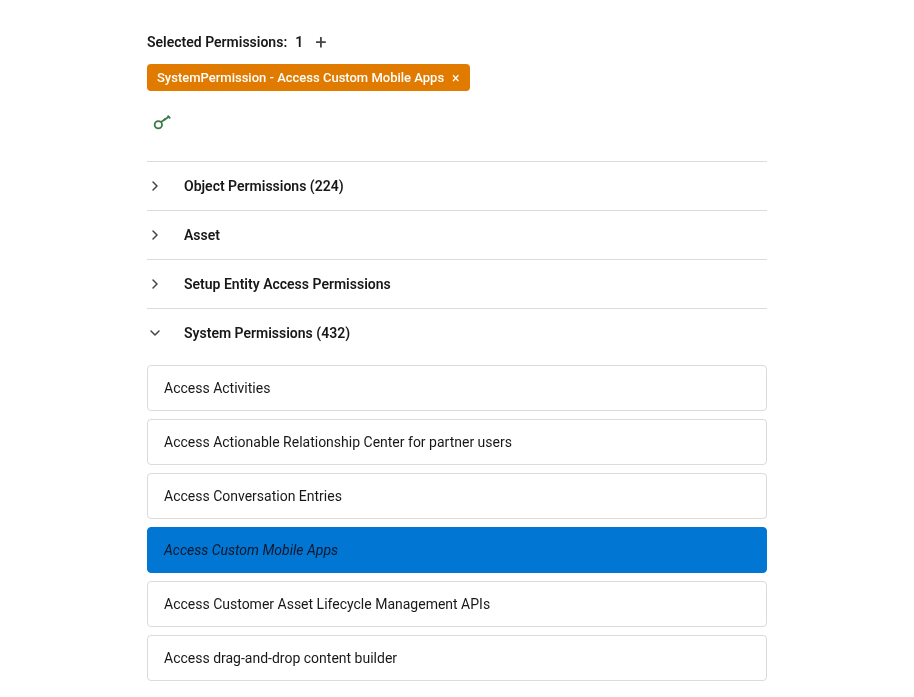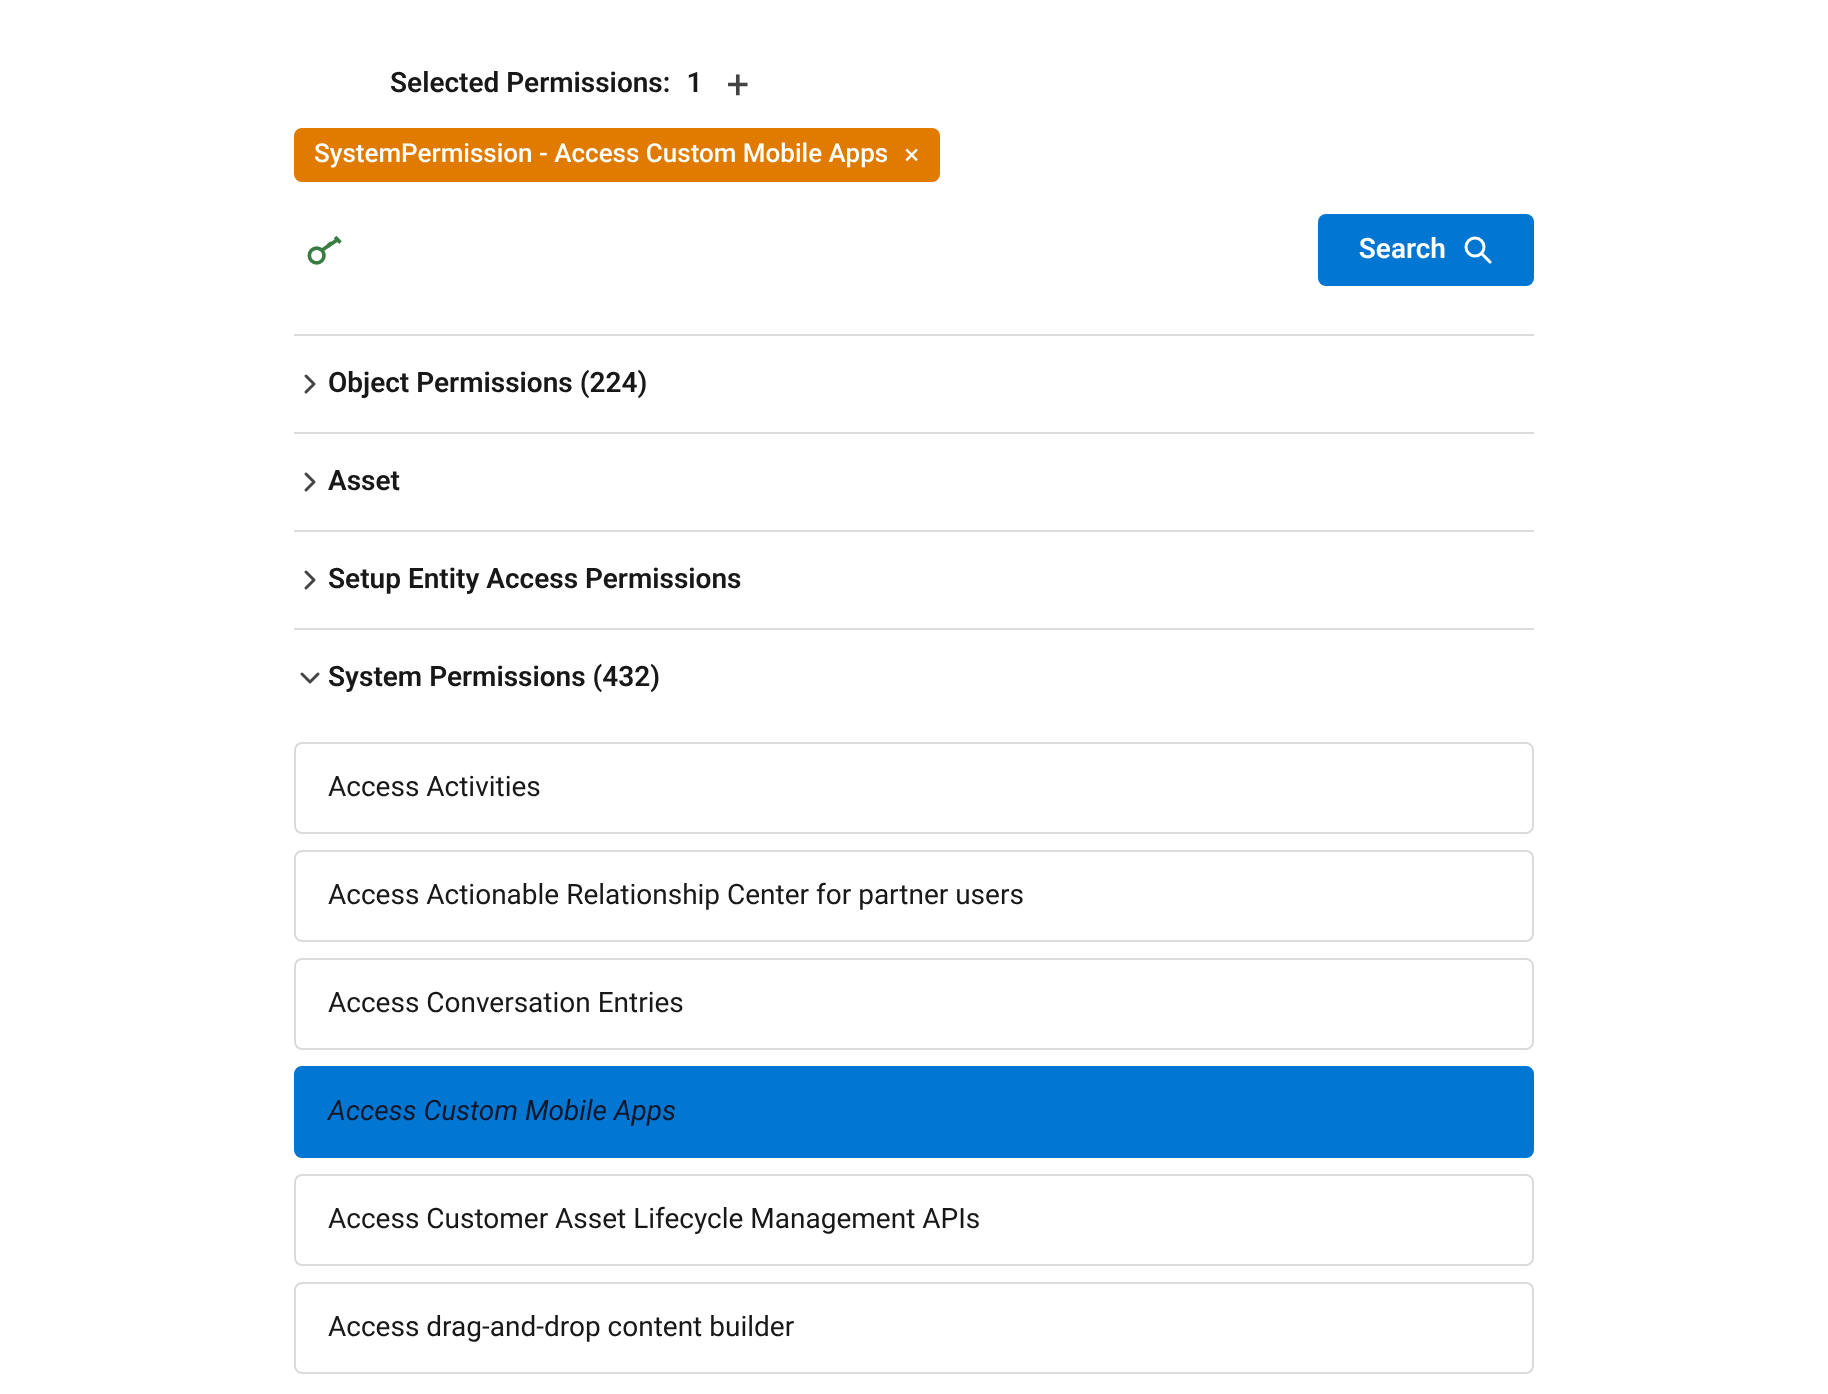--- a/index.html
+++ b/index.html
@@ -28,21 +28,20 @@
       display: flex;
       align-items: center;
       gap: 8px;
       margin-bottom: 12px;
     }
 
     .selected-permissions-label {
       font-size: 14px;
       font-weight: 600;
       color: #181818;
-      margin-left: 48px;
     }
 
     .selected-count {
       font-size: 14px;
       font-weight: 600;
       color: #181818;
     }
 
     .add-button {
       background: none;
@@ -131,21 +130,21 @@
     
     .section-divider {
       border: none;
       border-top: 1px solid #dddbda;
       margin: 0;
     }
 
     .section-row {
       display: flex;
       align-items: center;
-      gap: 1px;
+      gap: 21px;
       padding: 16px 0;
       cursor: pointer;
     }
 
     .chevron-icon {
       width: 16px;
       height: 16px;
       flex-shrink: 0;
     }
 
@@ -201,27 +200,20 @@
   <div class="search-row">
     <button class="filter-icon-btn">
 
       <svg viewBox="0 0 24 24" fill="none">
         <circle cx="8" cy="15" r="4" stroke="#3a7d44" stroke-width="2" fill="none"></circle>
         <line x1="11" y1="12" x2="20" y2="6" stroke="#3a7d44" stroke-width="2"></line>
         <line x1="18" y1="5" x2="21" y2="8" stroke="#3a7d44" stroke-width="2"></line>
         <line x1="16" y1="8" x2="14" y2="10" stroke="#3a7d44" stroke-width="2"></line>
       </svg>
     </button>
-    <button class="search-button">
-      <span>Search</span>
-      <svg viewBox="0 0 16 16" fill="none">
-        <circle cx="6.5" cy="6.5" r="4.5" stroke="#ffffff" stroke-width="1.5"></circle>
-        <line x1="10" y1="10" x2="14" y2="14" stroke="#ffffff" stroke-width="1.5" stroke-linecap="round"></line>
-      </svg>
-    </button>
   </div>
 
   <hr class="section-divider">
   <div class="section-row">
     <svg class="chevron-icon" viewBox="0 0 16 16" fill="none">
       <path d="M6 4l4 4-4 4" stroke="#444" stroke-width="1.5" stroke-linecap="round" stroke-linejoin="round"></path>
     </svg>
     <span class="section-label">Object Permissions (224)</span>
   </div>
 

